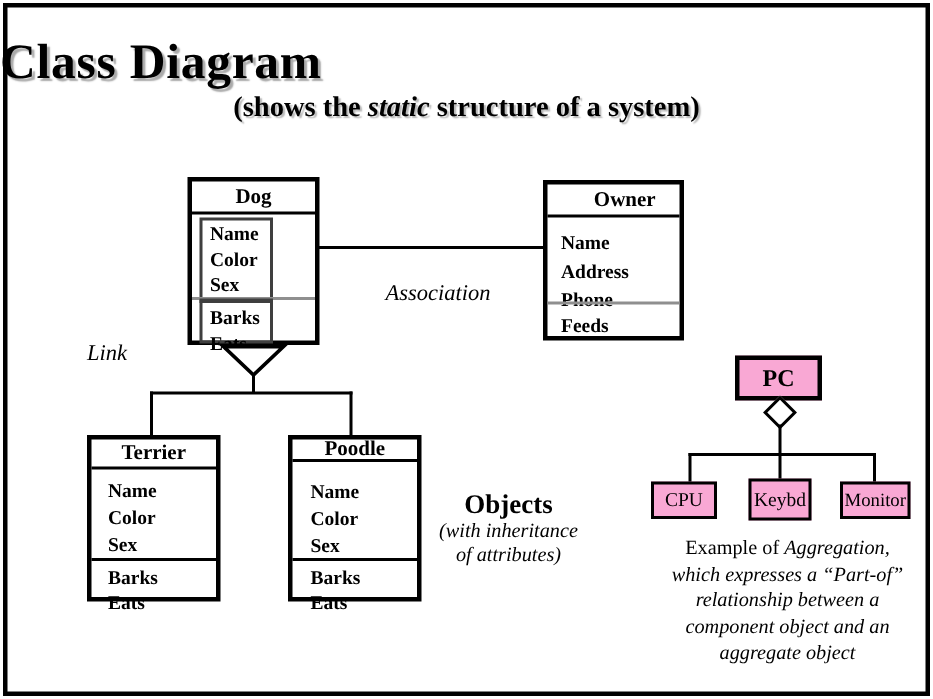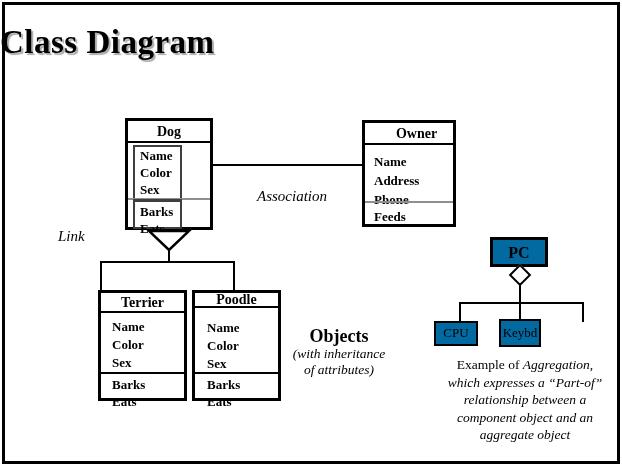--- a/index.html
+++ b/index.html
@@ -18,36 +18,37 @@
   .cb-text{position:absolute;font-weight:bold;font-size:13px;white-space:pre-line;}
   .sep{position:absolute;left:0;right:0;height:2px;background:#000;}
   .sep.gray{background:#8f8f8f;}
   .hirect{position:absolute;border:2px solid #3f3f3f;background:transparent;}
   .line{position:absolute;background:#000;}
   .lbl-bold{position:absolute;font-weight:bold;font-size:18px;}
   .lbl-it{position:absolute;font-style:italic;font-size:15px;}
   .objects-block{position:absolute;left:278px;top:327px;width:122px;text-align:center;}
   .objects-block .head{font-weight:bold;font-size:18px;line-height:19px;}
   .objects-block .note{font-style:italic;font-size:13.5px;line-height:15.5px;white-space:pre-line;}
-  .smallbox{position:absolute;border:2.5px solid #000;background:#0369a1;box-sizing:border-box;
+  .smallbox{position:absolute;border:2.5px solid #000;background:#f9a8d4;box-sizing:border-box;
             text-align:center;font-size:13px;white-space:nowrap;}
   .diamond{position:absolute;width:12px;height:12px;border:2px solid #000;background:#fff;
            transform:rotate(45deg);}
   .caption{position:absolute;left:421px;top:356px;width:208px;text-align:center;
            font-size:13.5px;line-height:17.5px;}
   .caption .it{font-style:italic;white-space:pre-line;}
   .tri{position:absolute;}
 </style>
 </head>
 <body>
 
 <div class="slide">
   <div class="frame"></div>
 
   <div class="title">Class Diagram</div>
+  <div class="subtitle"><span>(shows the </span><span class="it">static</span><span> structure of a system)</span></div>
 
   <div class="lbl-it" style="left:58px;top:228px;text-align:right;">Link</div>
   <div class="lbl-it" style="left:257px;top:188px;">Association</div>
 
   <div class="classbox" style="left:125px;top:118px;width:88px;height:112px;">
     <div class="cb-title" style="height:22px;line-height:21px;">Dog</div>
     <div class="hirect" style="left:5px;top:24px;width:45px;height:53px;"></div>
     <div class="cb-text" style="left:12px;top:26px;line-height:17px;">Name
 Color
 Sex</div>
@@ -69,21 +70,21 @@
   <div class="line" style="left:211px;top:164px;width:151px;height:2px;"></div>
 
   <svg class="tri" style="left:146px;top:229px;" width="46" height="24">
     <polygon points="3,2 43,2 23,21" fill="#ffffff" stroke="#000000" stroke-width="2.5"></polygon>
   </svg>
   <div class="line" style="left:168px;top:249px;width:2px;height:13px;"></div>
   <div class="line" style="left:100px;top:261px;width:135px;height:2px;"></div>
   <div class="line" style="left:100px;top:261px;width:2px;height:30px;"></div>
   <div class="line" style="left:233px;top:261px;width:2px;height:30px;"></div>
 
-  <div class="classbox" style="left:58px;top:290px;width:89px;height:111px;margin-left:40px;">
+  <div class="classbox" style="left:58px;top:290px;width:89px;height:111px;">
     <div class="cb-title" style="height:20px;line-height:19px;">Terrier</div>
     <div class="cb-text" style="left:11px;top:25px;line-height:18px;">Name
 Color
 Sex</div>
     <div class="sep" style="top:79px;"></div>
     <div class="cb-text" style="left:11px;top:83px;line-height:17px;">Barks
 Eats</div>
   </div>
 
   <div class="classbox" style="left:192px;top:290px;width:89px;height:111px;">
@@ -105,20 +106,21 @@
   <div class="smallbox" style="left:490px;top:237px;width:58px;height:30px;font-size:16px;font-weight:bold;line-height:25px;border-width:3px;"><span>PC</span></div>
   <div class="diamond" style="left:512px;top:267px;"></div>
   <div class="line" style="left:519px;top:283px;width:2px;height:20px;"></div>
   <div class="line" style="left:459px;top:302px;width:125px;height:2px;"></div>
   <div class="line" style="left:459px;top:302px;width:2px;height:20px;"></div>
   <div class="line" style="left:519px;top:302px;width:2px;height:18px;"></div>
   <div class="line" style="left:582px;top:302px;width:2px;height:20px;"></div>
 
   <div class="smallbox" style="left:434px;top:321px;width:44px;height:25px;line-height:20px;"><span>CPU</span></div>
   <div class="smallbox" style="left:499px;top:319px;width:42px;height:28px;line-height:23px;"><span>Keybd</span></div>
+  <div class="smallbox" style="left:560px;top:321px;width:47px;height:25px;line-height:20px;font-size:12.5px;"><span>Monitor</span></div>
 
   <div class="caption">
     <span>Example of </span><span class="it">Aggregation,</span>
     <div class="it">which expresses a “Part-of”
 relationship between a
 component object and an
 aggregate object</div>
   </div>
 </div>
 

